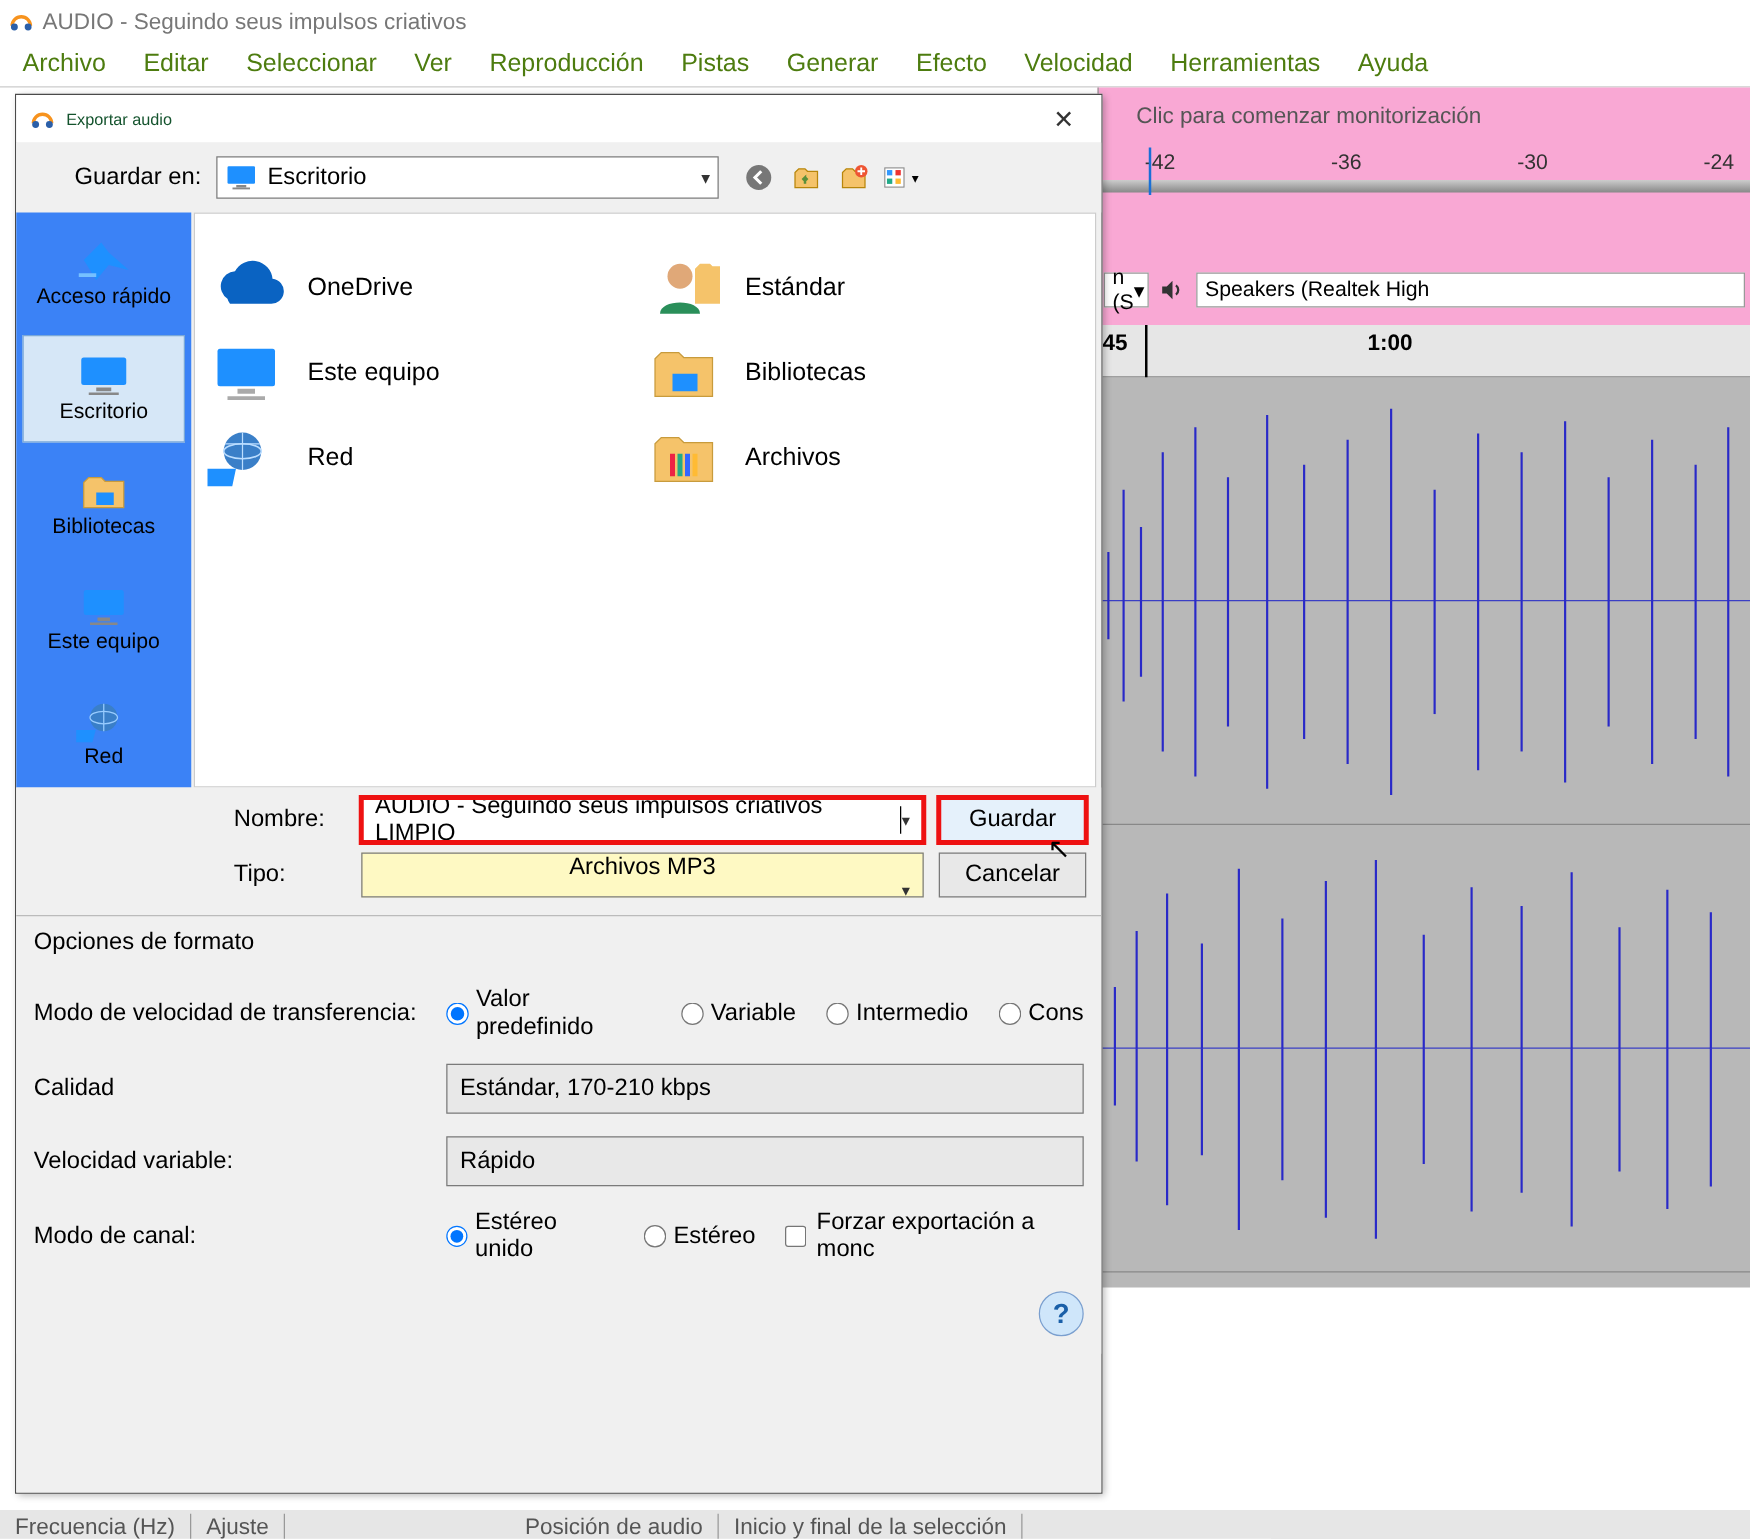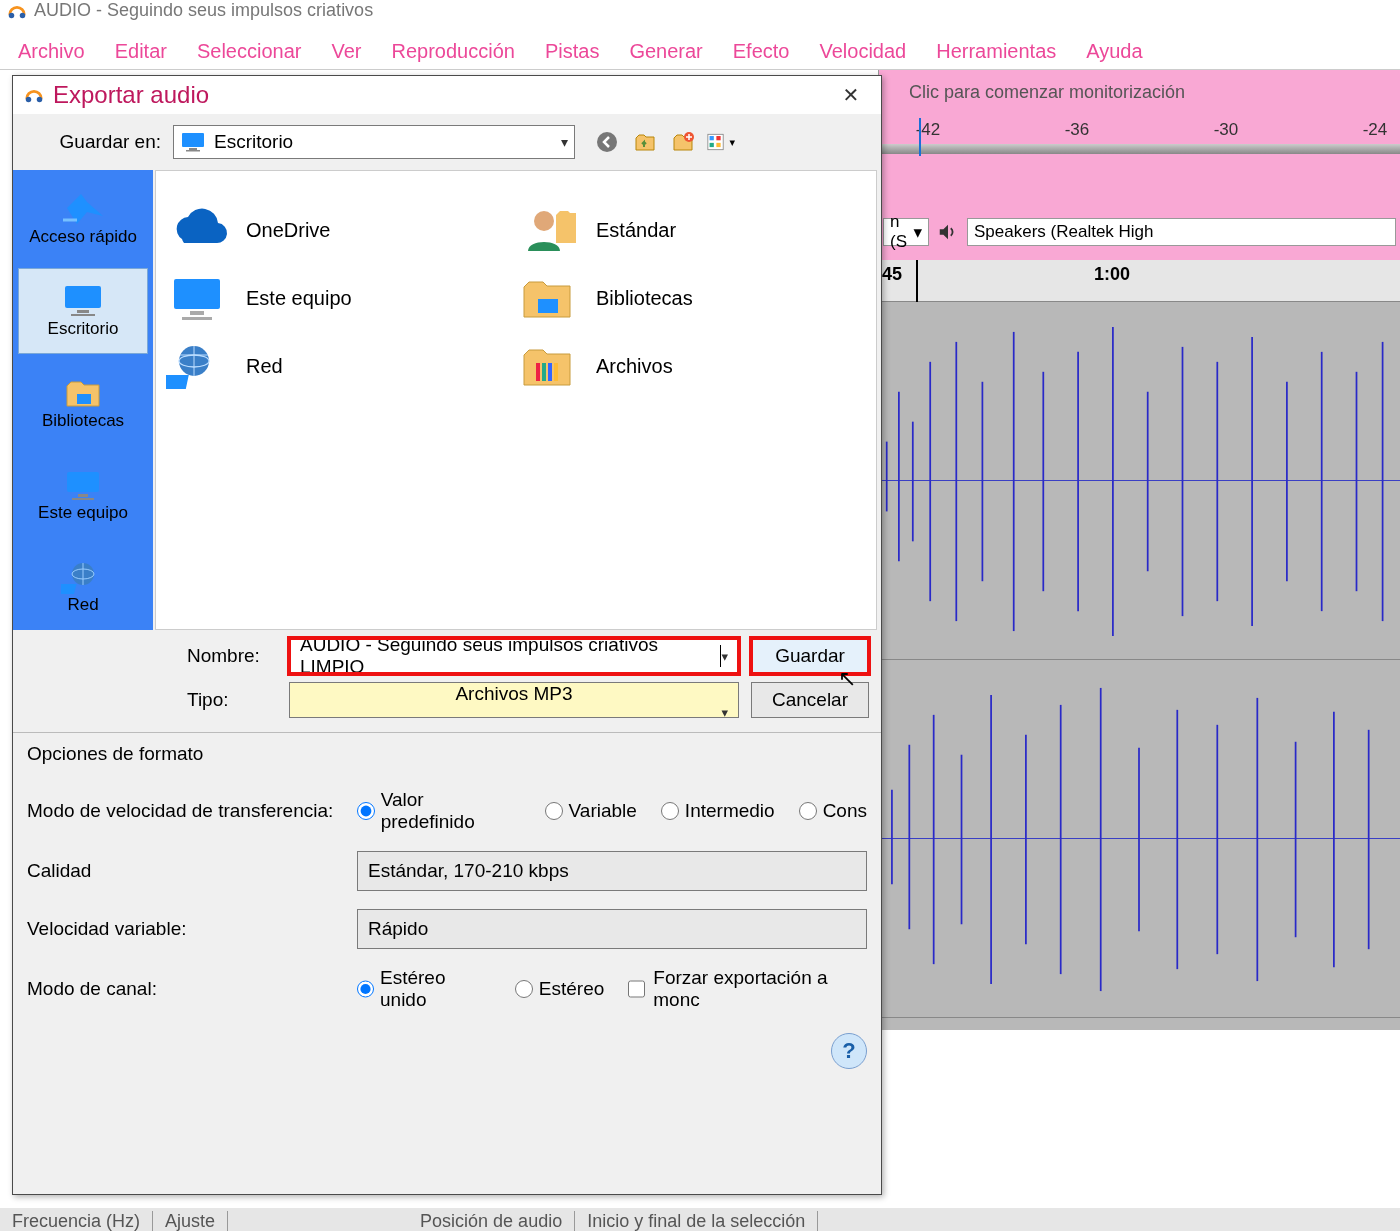--- a/index.html
+++ b/index.html
@@ -1,24 +1,24 @@
 <!DOCTYPE html>
 <html><head>
 <meta charset="utf-8">
 <style>
   * { box-sizing: border-box; margin: 0; padding: 0; font-family: "Segoe UI", Tahoma, sans-serif; }
   body { width: 1400px; height: 1231px; background: #fff; position: relative; overflow: hidden; font-size: 19px; color: #000; }
   
   
-  .main-titlebar { height: 34px; display: flex; padding: 0 6px; background: #fff; color: #777; font-size: 18px; }
+  .main-titlebar { height: 34px; display: flex; align-items: center; padding: 0 6px; background: #fff; color: #777; font-size: 18px; }
   .main-titlebar .app-icon { width: 22px; height: 22px; margin-right: 6px; }
   
   
   .menubar { height: 36px; display: flex; align-items: center; padding: 0 8px; gap: 10px; background: #fff; border-bottom: 1px solid #ccc; }
-  .menubar span { padding: 4px 10px; font-size: 20px; color: #ec4899; }
+  .menubar span { padding: 4px 10px; font-size: 20px; color: #4d7c0f; }
   
   
   .bg-toolbar { position: absolute; top: 70px; left: 878px; right: 0; height: 190px; background: #f9a8d4; border-left: 1px solid #999; }
   .bg-toolbar .monitor-text { position:absolute; top:12px; left:30px; color:#555; font-size:18px; }
   .bg-toolbar .db-scale { position:absolute; top:50px; left:24px; right:0; display:flex; justify-content:space-between; font-size:17px; color:#333; }
   .bg-toolbar .db-scale span { width:50px; text-align:center; }
   .bg-toolbar .db-line { position:absolute; top:74px; left:0; right:0; height:10px; background:linear-gradient(#ccc,#888); }
   .bg-toolbar .marker { position:absolute; top:48px; width:2px; height:38px; background:#1a6fd6; }
   .bg-toolbar .output-row { position:absolute; top:144px; left:0; right:0; height:36px; display:flex; align-items:center; gap:6px; padding:0 4px; }
   .bg-toolbar .output-sel { border:1px solid #999; background:#fff; height:28px; display:flex; align-items:center; padding:0 6px; font-size:17px; }
@@ -32,21 +32,21 @@
   .wave-svg { width:100%; height:100%; }
   
   
   .bg-status { position:absolute; top:1208px; left:0; right:0; height:26px; display:flex; align-items:center; font-size:18px; color:#555; background:#e6e6e6; }
   .bg-status span { padding:0 12px; border-right:1px solid #999; }
   
   
   .dialog { position:absolute; top:75px; left:12px; width:870px; height:1120px; background:#fff; border:1px solid #4a4a4a; box-shadow:2px 2px 6px rgba(0,0,0,.3); display:flex; flex-direction:column; }
   .dialog-titlebar { height:38px; display:flex; align-items:center; padding:0 10px; background:#fff; }
   .dialog-titlebar .dlg-icon { width:22px; height:22px; margin-right:8px; }
-  .dialog-titlebar .title { font-size:24px; color:#be185d; }
+  .dialog-titlebar .title { font-size:13px; color:#14532d; }
   .dialog-titlebar .close { margin-left:auto; width:40px; height:30px; display:flex; align-items:center; justify-content:center; font-size:20px; color:#333; }
   
   .dialog-body { flex:1; background:#f0f0f0; padding:0; display:flex; flex-direction:column; }
   
   
   .savein-row { display:flex; align-items:center; height:56px; padding:8px 12px; gap:12px; background:#f0f0f0; }
   .savein-row .label { width:136px; text-align:right; font-size:19px; }
   .savein-row .location-combo { flex:0 0 402px; height:34px; border:1px solid #7a7a7a; background:#fff; display:flex; align-items:center; padding:0 6px; gap:8px; }
   .savein-row .chev { margin-left:auto; font-size:14px; color:#333; }
   .savein-row .nav-icons { display:flex; gap:10px; align-items:center; margin-left:6px; }
@@ -127,21 +127,21 @@
   <div class="monitor-text">Clic para comenzar monitorización</div>
   <div class="db-scale">
     <span>-42</span>
     <span>-36</span>
     <span>-30</span>
     <span>-24</span>
   </div>
   <div class="db-line"></div>
   <div class="marker" style="left:40px"></div>
   <div class="output-row">
-    <div class="output-sel" style="width:46px">
+    <div class="output-sel" style="width:36px">
         <span>n (S</span>
         <span style="margin-left:auto">▾</span>
       </div>
     <svg width="26" height="22" viewBox="0 0 24 24">
         <path d="M3 9h4l5-5v16l-5-5H3z" fill="#333"></path>
         <path d="M15 8a5 5 0 0 1 0 8" fill="none" stroke="#333" stroke-width="2"></path>
       </svg>
     <div class="output-sel" style="flex:1">
         <span>Speakers (Realtek High</span>
       </div>

